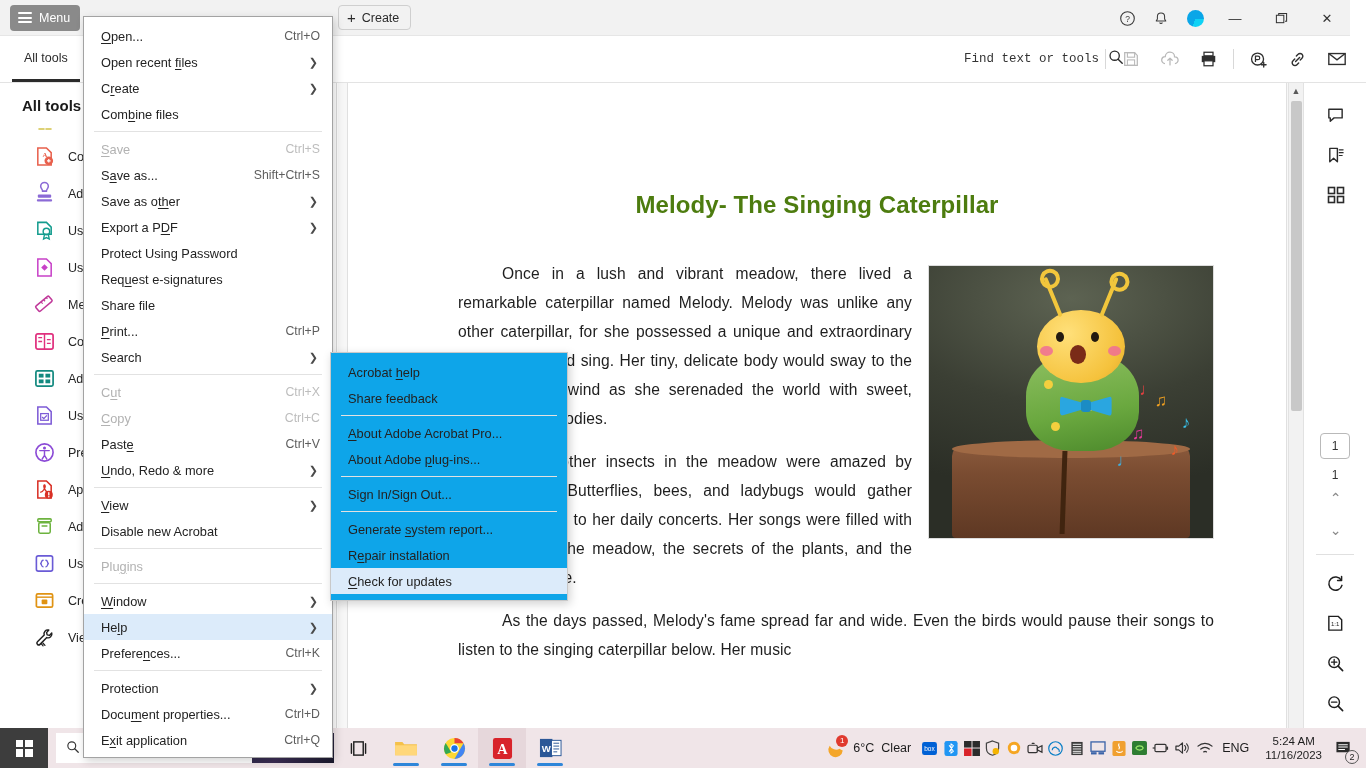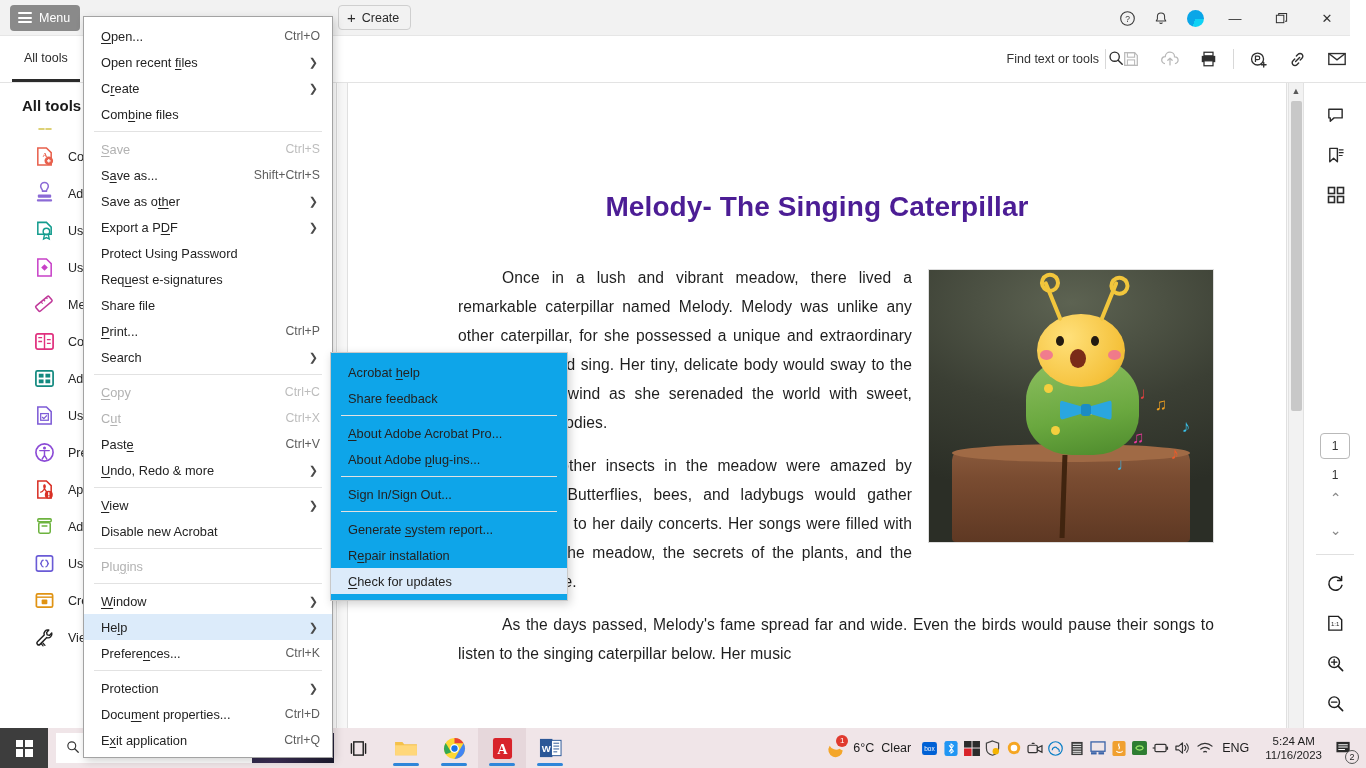--- a/index.html
+++ b/index.html
@@ -41,21 +41,21 @@
   #toolbar2{
     position:absolute; left:0; top:36px; width:1366px; height:47px;
     background:#fff; border-bottom:1px solid #e3e3e3;
     display:flex; align-items:center;
   }
   .alltools-tab{
     margin-left:12px; height:46px; padding:0 12px;
     display:flex; align-items:center; font-size:12.5px; color:#2b2b2b;
     border-bottom:3px solid #2b2b2b;
   }
-  .find-wrap{ position:absolute; right:242px; top:0; height:46px; display:flex; align-items:center; gap:9px;}
+  .find-wrap{ position:absolute; right:242px; top:0; height:46px; display:flex; align-items:center; gap:9px;font-family:Liberation Mono, monospace;}
   .find-label{ font-size:12.5px; color:#333; }
   .t2-icons{ position:absolute; right:10px; top:0; height:46px; display:flex; align-items:center;}
   .t2-ic{ width:39px; height:46px; display:flex; align-items:center; justify-content:center; color:#2f2f2f;}
   .t2-ic.dim{ color:#b9b9b9; }
   .t2sep{ width:1px; height:20px; background:#d8d8d8; margin:0 5px; }
 
   
   #sidebar{
     position:absolute; left:0; top:83px; width:337px; height:645px;
     background:#fff; border-right:1px solid #dcdcdc; overflow:hidden;
@@ -70,21 +70,21 @@
     position:absolute; left:338px; top:83px; width:965px; height:645px;
     background:#f7f7f7; overflow:hidden;
   }
   #page{
     position:absolute; left:10px; top:0px; width:938px; height:645px;
     background:#fff; box-shadow:0 0 0 1px #e0e0e0;
   }
   .doc-title{
     text-align:center; margin-top:108px;
     font-family:"Liberation Sans", sans-serif;
-    font-size:28px; font-weight:bold; color:#4c1d95; letter-spacing:.1px;
+    font-size:24px; font-weight:bold; color:#4d7c0f; letter-spacing:.1px;
   }
   .doc-body{ position:relative; margin:40px 72px 0 110px; }
   .float-img{
     float:right; width:286px; height:274px; margin:6px 0 8px 16px;
     border:1px solid #ddd;
     background:
       radial-gradient(ellipse 120% 70% at 50% 12%, #5d6352 0%, #3b3f34 55%, #2b2e26 100%);
     position:relative; overflow:hidden;
   }
   .img-stump{
@@ -612,26 +612,26 @@
     <div class="mi">
       <span class="lbl"><span class="u">P</span>rint...</span>
       <span class="acc">Ctrl+P</span>
     </div>
     <div class="mi">
       <span class="lbl">Search</span>
       <span class="chev">❯</span>
     </div>
     <div class="msep"></div>
     <div class="mi disabled">
+      <span class="lbl">C<span class="u">u</span>t</span>
+      <span class="acc">Ctrl+X</span>
+    </div>
+    <div class="mi disabled">
       <span class="lbl"><span class="u">C</span>opy</span>
       <span class="acc">Ctrl+C</span>
-    </div>
-    <div class="mi disabled">
-      <span class="lbl">C<span class="u">u</span>t</span>
-      <span class="acc">Ctrl+X</span>
     </div>
     <div class="mi">
       <span class="lbl">Past<span class="u">e</span></span>
       <span class="acc">Ctrl+V</span>
     </div>
     <div class="mi">
       <span class="lbl"><span class="u">U</span>ndo, Redo &amp; more</span>
       <span class="chev">❯</span>
     </div>
     <div class="msep"></div>

